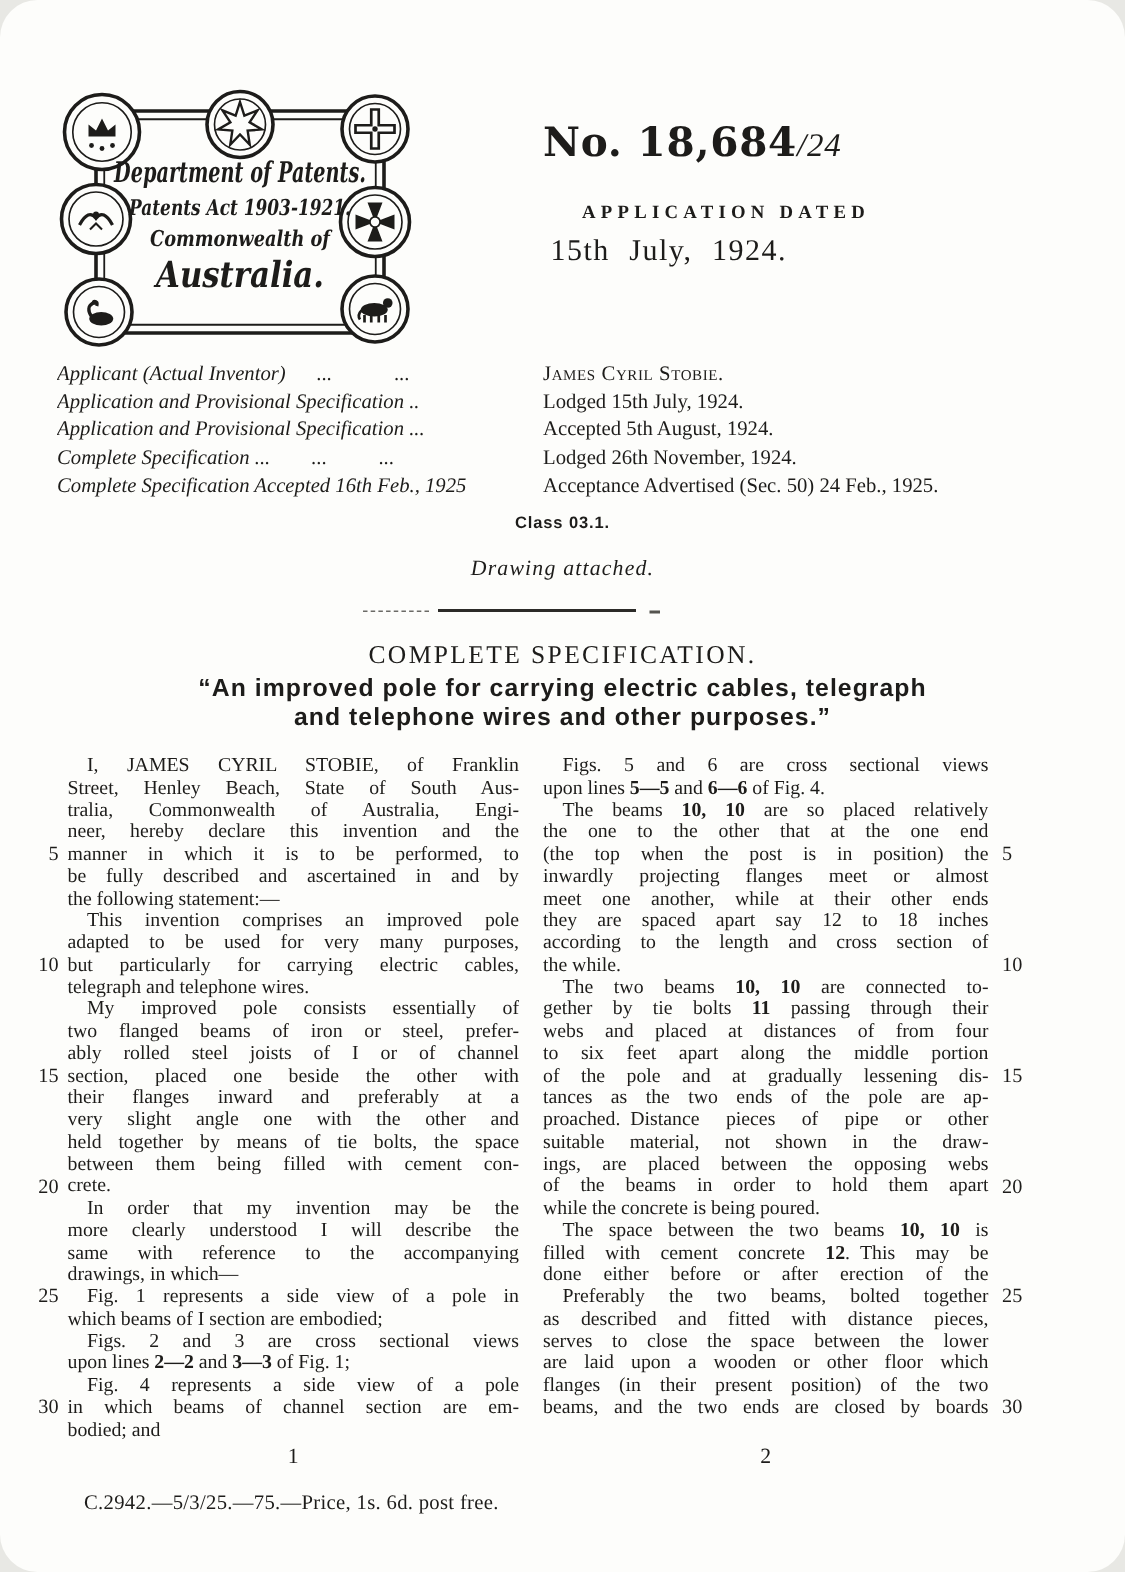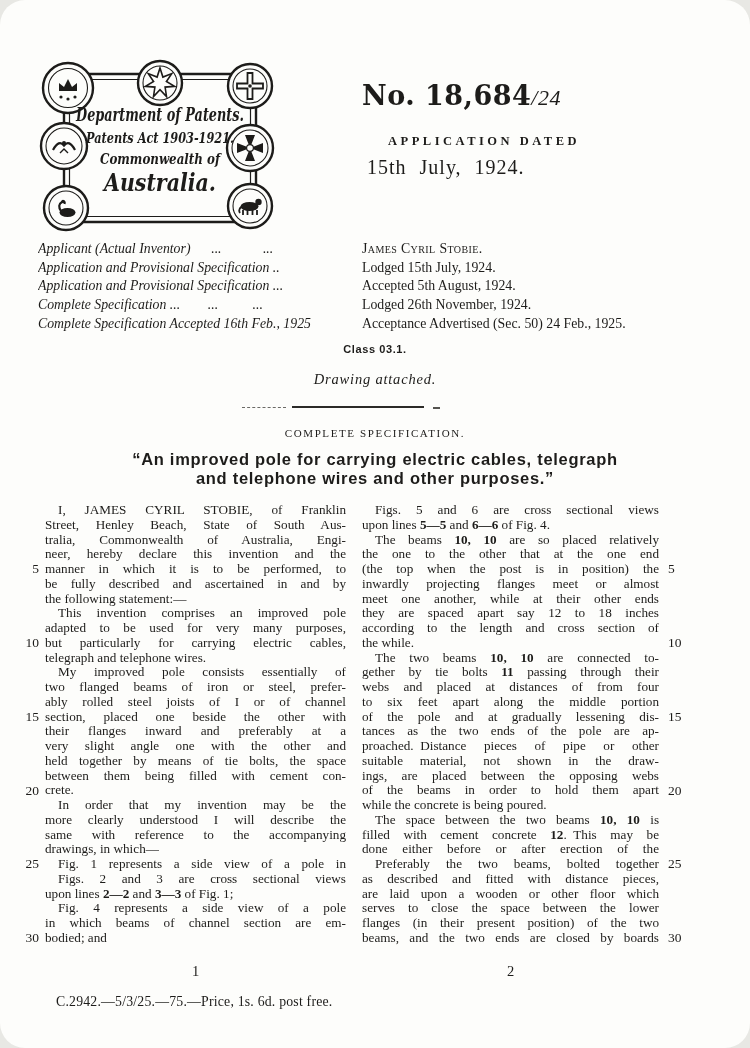--- a/index.html
+++ b/index.html
@@ -29,21 +29,21 @@
 
   
   .class-line { position:absolute; top:343px; left:0; width:750px; text-align:center;
     font-family:"Liberation Sans", sans-serif; font-weight:bold; font-size:11px; letter-spacing:0.6px; }
   .drawing-note { position:absolute; top:371px; left:0; width:750px; text-align:center;
     font-style:italic; font-size:14.5px; letter-spacing:0.8px; }
   .rule { position:absolute; top:406px; left:292px; width:132px; border-top:2px solid #2c2b28; }
   .rule::before { content:""; position:absolute; left:-50px; top:-1px; width:44px; border-top:1.5px dashed #6b6a66; }
   .rule::after  { content:""; position:absolute; right:-16px; top:-1px; width:7px; border-top:2px solid #55544f; }
   .section-heading { position:absolute; top:427px; left:0; width:750px; text-align:center;
-    font-size:11px; letter-spacing:1.6px; }
+    font-size:17px; letter-spacing:1.6px; }
   .invention-title { position:absolute; top:450px; left:45px; width:660px; text-align:center;
     font-family:"Liberation Sans", sans-serif; font-weight:bold; font-size:16.5px; line-height:18.6px; letter-spacing:0.7px; }
 
   
   .col { position:absolute; top:503px; font-size:13.2px; }
   #col-left  { left:45px;  width:301px; }
   #col-right { left:362px; width:297px; }
   .line { height:14.76px; line-height:14.76px; text-align:justify;
     text-align-last:justify; -moz-text-align-last:justify; overflow:hidden; }
   .line.pe { text-align-last:left; -moz-text-align-last:left; }
@@ -190,20 +190,21 @@
       <div class="line">their flanges inward and preferably at a</div>
       <div class="line">very slight angle one with the other and</div>
       <div class="line">held together by means of tie bolts, the space</div>
       <div class="line">between them being filled with cement con-</div>
       <div class="line pe">crete.</div>
       <div class="line fl">In order that my invention may be the</div>
       <div class="line">more clearly understood I will describe the</div>
       <div class="line">same with reference to the accompanying</div>
       <div class="line pe">drawings, in which—</div>
       <div class="line fl">Fig. 1 represents a side view of a pole in</div>
+      <div class="line pe">which beams of I section are embodied;</div>
       <div class="line fl">Figs. 2 and 3 are cross sectional views</div>
       <div class="line pe">upon lines <b>2—2</b> and <b>3—3</b> of Fig. 1;</div>
       <div class="line fl">Fig. 4 represents a side view of a pole</div>
       <div class="line">in which beams of channel section are em-</div>
       <div class="line pe">bodied; and</div>
     </div>
   <div class="col" id="col-right">
     <span class="lnum ln1">5</span>
     <span class="lnum ln2">10</span>
     <span class="lnum ln3">15</span>
@@ -229,22 +230,22 @@
       <div class="line">proached. Distance pieces of pipe or other</div>
       <div class="line">suitable material, not shown in the draw-</div>
       <div class="line">ings, are placed between the opposing webs</div>
       <div class="line">of the beams in order to hold them apart</div>
       <div class="line pe">while the concrete is being poured.</div>
       <div class="line fl">The space between the two beams <b>10, 10</b> is</div>
       <div class="line">filled with cement concrete <b>12</b>. This may be</div>
       <div class="line">done either before or after erection of the</div>
       <div class="line fl">Preferably the two beams, bolted together</div>
       <div class="line">as described and fitted with distance pieces,</div>
+      <div class="line">serves to close the space between the lower</div>
       <div class="line">are laid upon a wooden or other floor which</div>
-      <div class="line">serves to close the space between the lower</div>
       <div class="line">flanges (in their present position) of the two</div>
       <div class="line">beams, and the two ends are closed by boards</div>
     </div>
 
   <div class="pageno" id="pageno-left">1</div>
   <div class="pageno" id="pageno-right">2</div>
   <div class="footer">C.2942.—5/3/25.—75.—Price, 1s. 6d. post free.</div>
 
 </div>
 

